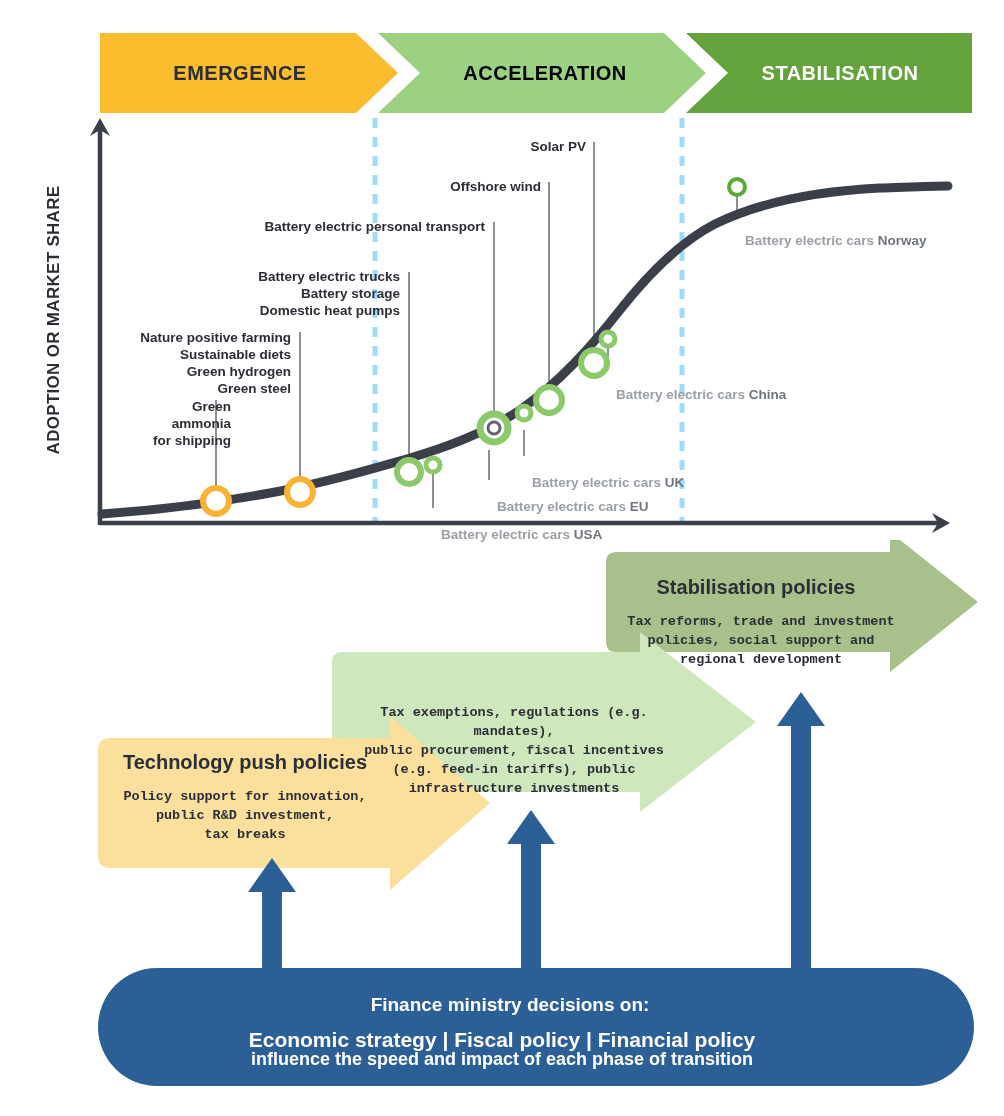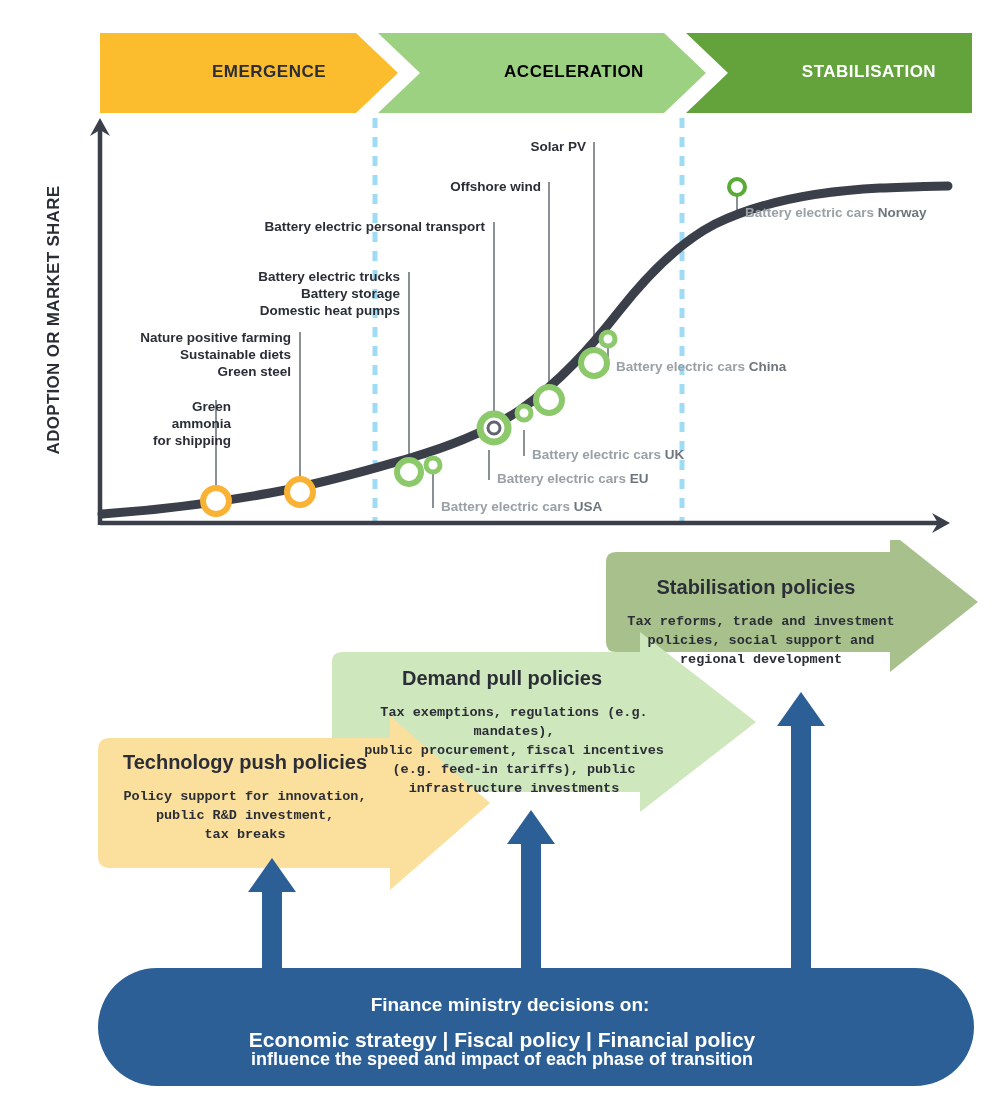--- a/index.html
+++ b/index.html
@@ -2,32 +2,32 @@
 <html><head>
 <meta charset="utf-8">
 <style>
   html,body{margin:0;padding:0;background:#ffffff;}
   body{width:1004px;height:1116px;font-family:"Liberation Sans",sans-serif;color:#33363f;overflow:hidden;}
   #root{position:relative;width:1004px;height:1116px;}
 
   .phase-banner{position:absolute;left:0;top:0;width:1004px;height:120px;}
   .phase-label{
     position:absolute;font-weight:bold;letter-spacing:.5px;
-    font-size:17px;text-align:center;white-space:nowrap;padding-left:29px;
+    font-size:20px;text-align:center;white-space:nowrap;
   }
 
   .chart-wrap{position:absolute;left:0;top:110px;width:1004px;height:430px;}
 
   .ann{
     position:absolute;font-size:13.5px;font-weight:bold;line-height:17px;
     color:#2b2e36;white-space:nowrap;
   }
   .ann.right{text-align:right;}
   .ann.left{text-align:left;}
-  .ann.grey{color:#9aa0a6;font-weight:bold;}
+  .ann.grey{color:#9aa0a6;font-weight:bold;margin-top:28px;}
   .ann.grey b{color:#6f757c;font-weight:bold;}
 
   .policy-layer{position:absolute;left:0;top:540px;width:1004px;height:576px;}
   .arrow-title{
     position:absolute;font-size:20px;font-weight:bold;color:#2b2e36;
     white-space:nowrap;text-align:center;
   }
   .arrow-body{
     position:absolute;font-size:13.5px;font-weight:bold;color:#2b2e36;
     line-height:19px;text-align:center;font-family:Liberation Mono, monospace;
@@ -123,20 +123,21 @@
     
     <div class="ann right" style="left:16px;top:288px;width:207px;padding-left:8px;">
       <div>Green</div>
       <div>ammonia</div>
       <div>for shipping</div>
     </div>
 
     <div class="ann right" style="left:0px;top:219px;width:291px;">
       <div>Nature positive farming</div>
       <div>Sustainable diets</div>
+      <div>Green hydrogen</div>
       <div>Green steel</div>
     </div>
 
     <div class="ann right" style="left:0px;top:158px;width:400px;">
       <div>Battery electric trucks</div>
       <div>Battery storage</div>
       <div>Domestic heat pumps</div>
     </div>
 
     <div class="ann right" style="left:0px;top:108px;width:485px;">Battery electric personal transport</div>
@@ -183,21 +184,20 @@
       <rect x="98" y="428" width="876" height="118" rx="59" ry="59" fill="#2b5f96"></rect>
     </svg>
 
     
     <div class="arrow-title" style="left:606px;top:36px;width:300px;">Stabilisation policies</div>
     <div class="arrow-body" style="left:606px;top:72px;width:310px;white-space:pre-line;">Tax reforms, trade and investment
 policies, social support and
 regional development</div>
 
     
-    <div class="arrow-title" style="left:352px;top:127px;width:300px;">Demand pull policies</div>
     <div class="arrow-body" style="left:344px;top:163px;width:340px;white-space:pre-line;">Tax exemptions, regulations (e.g. mandates),
 public procurement, fiscal incentives
 (e.g. feed-in tariffs), public
 infrastructure investments</div>
 
     
     <div class="arrow-title" style="left:100px;top:211px;width:290px;">Technology push policies</div>
     <div class="arrow-body" style="left:100px;top:247px;width:290px;white-space:pre-line;">Policy support for innovation,
 public R&amp;D investment,
 tax breaks</div>

